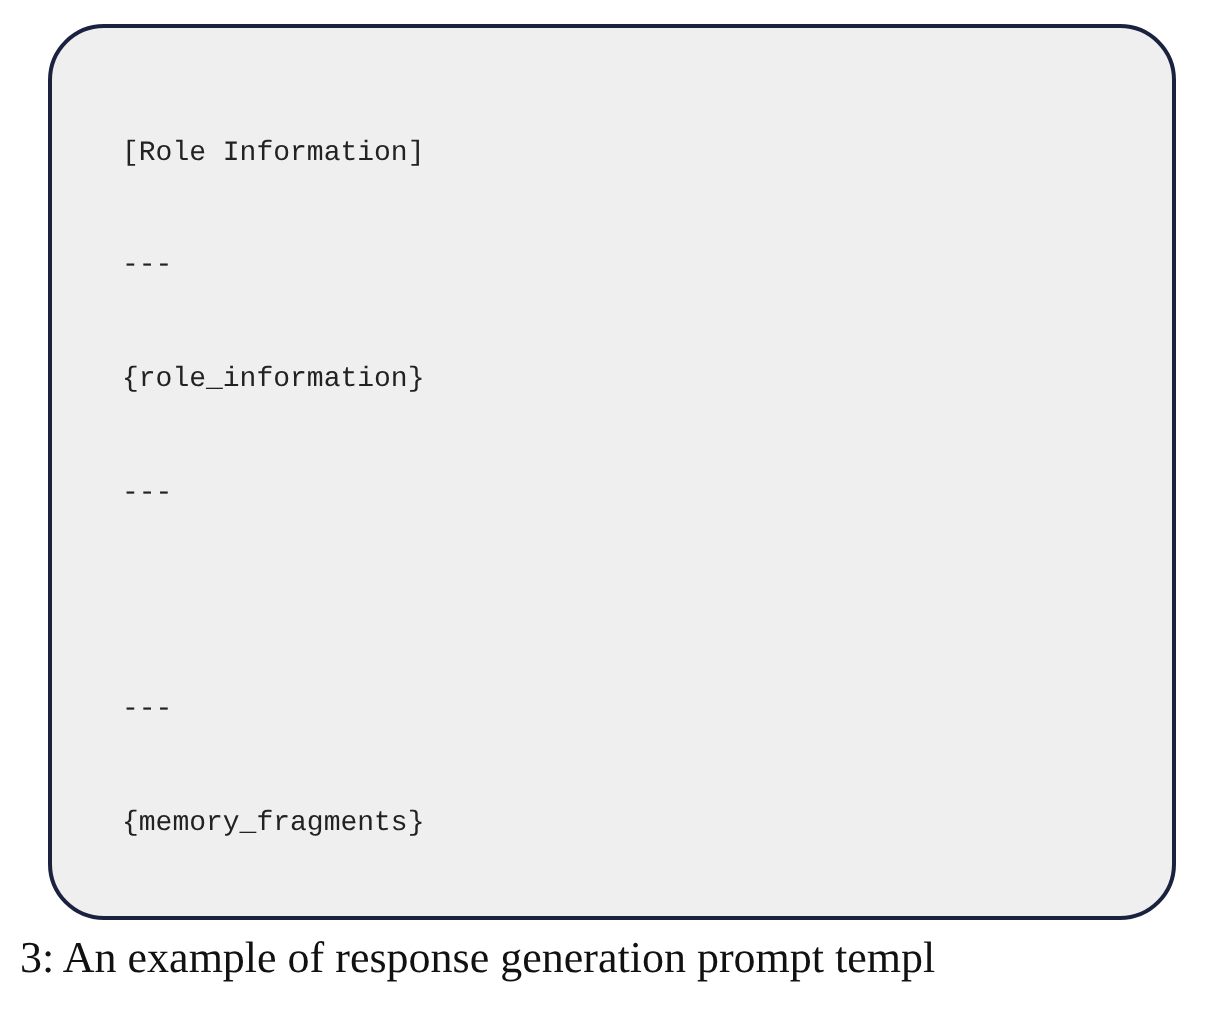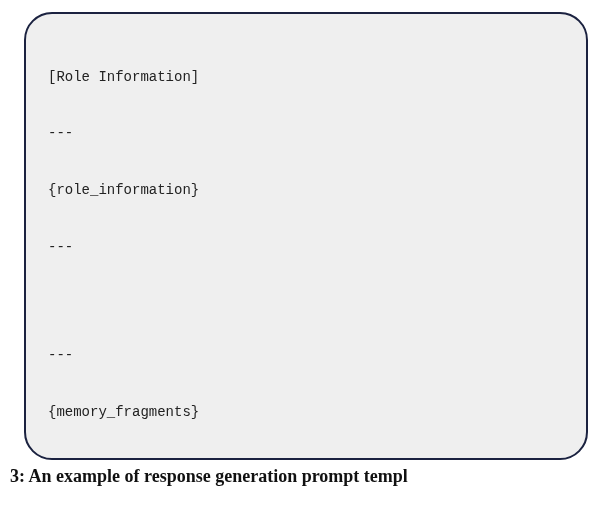--- a/index.html
+++ b/index.html
@@ -22,30 +22,29 @@
     border: 2px solid #1b2240;
     border-radius: 28px;
     padding: 16px 22px 14px 22px;
     line-height: 1.35;
     white-space: pre-wrap;
     word-wrap: break-word;
   }
   .caption {
     margin: 4px 16px 0 10px;
     font-family: "Times New Roman", Times, serif;
-    font-size: 18px;
+    font-size: 22px;
     color: #111;
     white-space: nowrap;
     overflow: hidden;
-    font-weight: bold;
   }
   .caption-num {
     font-family: "Times New Roman", Times, serif;
   }
-  .block { display: block; }
+  .block { display: block; margin-left: 13px; }
   .gap14 { height: 14px; }
 </style>
 </head>
 <body>
 
 <div class="card">
   <span class="block">[Role Information]</span>
   <span class="block">---</span>
   <span class="block">{role_information}</span>
   <span class="block">---</span>

